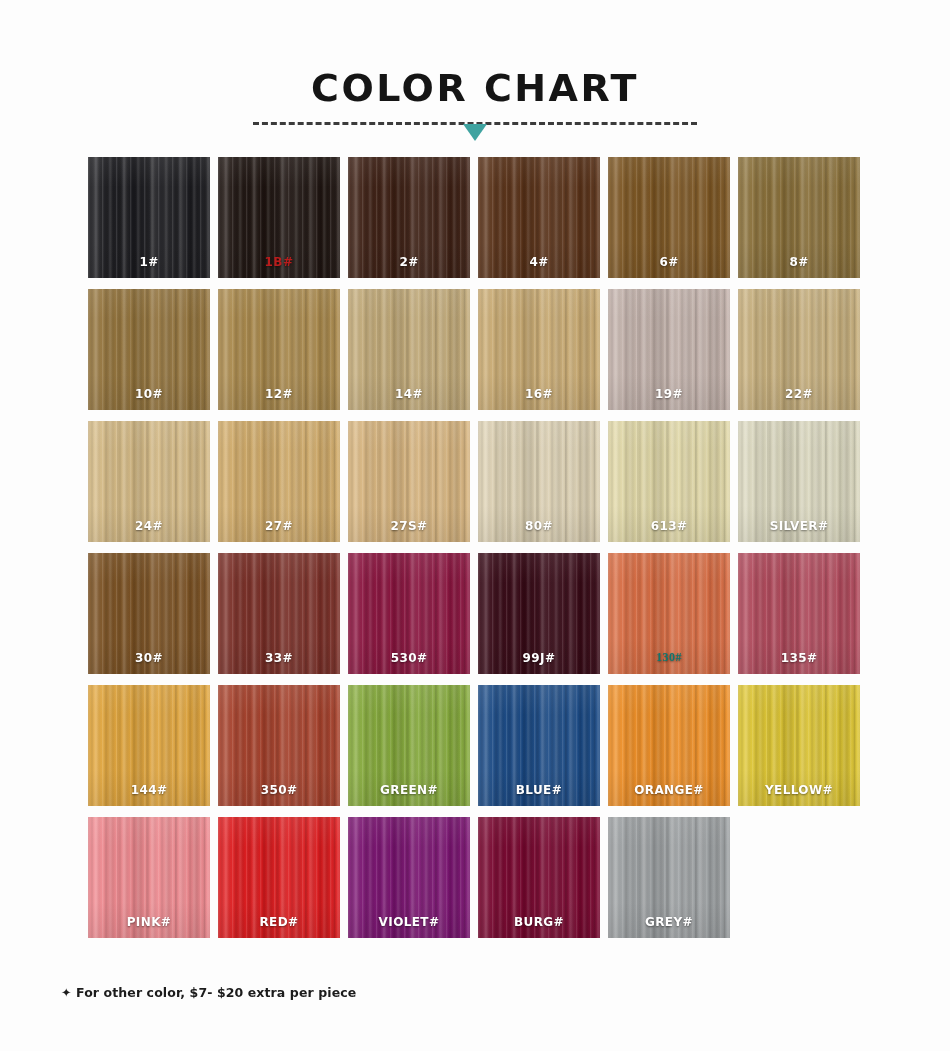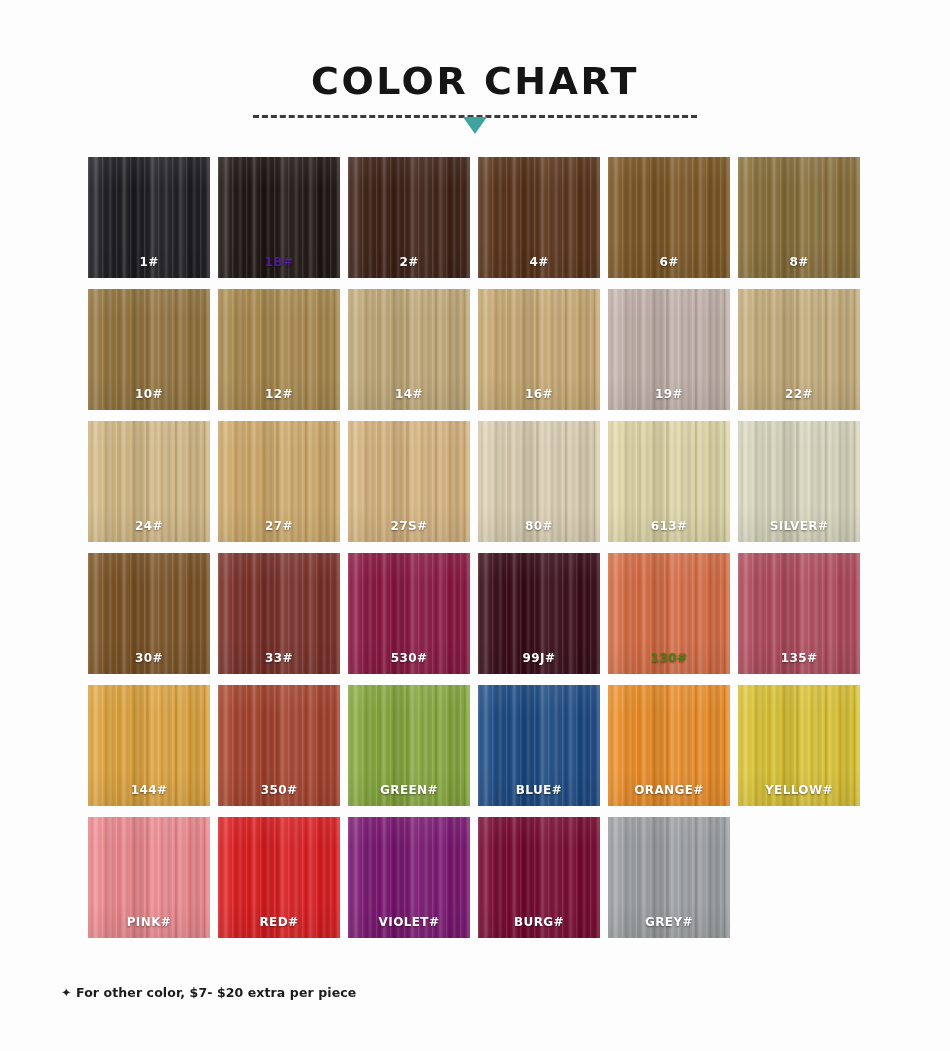--- a/index.html
+++ b/index.html
@@ -27,21 +27,21 @@
     padding-top: 58px;
     text-align: center;
   }
   .chart-title {
     font-family: "DejaVu Sans", sans-serif;
     font-size: 38px;
     font-weight: bold;
     letter-spacing: 2.5px;
     color: #151515;
     line-height: 46px;
-    margin: 0;
+    margin: 7px;
     text-align: center;
   }
   .rule-wrap {
     position: relative;
     width: 444px;
     margin: 8px auto 0 auto;
     height: 22px;
   }
   .dashed-rule {
     position: absolute;
@@ -182,21 +182,21 @@
         <div class="strands"></div>
         <div class="sheen"></div>
         <div class="vshade"></div>
         <div class="swatch-label" style="color: rgb(255, 255, 255);">1#</div>
       </div>
       <div class="swatch">
         <div class="base" style="background: rgb(30, 20, 16);"></div>
         <div class="strands"></div>
         <div class="sheen"></div>
         <div class="vshade"></div>
-        <div class="swatch-label" style="color: #4c1d95;">1B#</div>
+        <div class="swatch-label" style="color: #b91c1c;">1B#</div>
       </div>
       <div class="swatch">
         <div class="base" style="background: rgb(62, 32, 20);"></div>
         <div class="strands"></div>
         <div class="sheen"></div>
         <div class="vshade"></div>
         <div class="swatch-label" style="color: rgb(255, 255, 255);">2#</div>
       </div>
       <div class="swatch">
         <div class="base" style="background: rgb(90, 50, 24);"></div>
@@ -329,21 +329,21 @@
         <div class="strands"></div>
         <div class="sheen"></div>
         <div class="vshade"></div>
         <div class="swatch-label" style="color: rgb(255, 255, 255);">99J#</div>
       </div>
       <div class="swatch">
         <div class="base" style="background: rgb(218, 109, 67);"></div>
         <div class="strands"></div>
         <div class="sheen"></div>
         <div class="vshade"></div>
-        <div class="swatch-label" style="color: #4d7c0f;">130#</div>
+        <div class="swatch-label" style="color: #0f766e; font-family: Liberation Serif, serif;">130#</div>
       </div>
       <div class="swatch">
         <div class="base" style="background: rgb(178, 74, 92);"></div>
         <div class="strands"></div>
         <div class="sheen"></div>
         <div class="vshade"></div>
         <div class="swatch-label" style="color: rgb(255, 255, 255);">135#</div>
       </div>
       <div class="swatch">
         <div class="base" style="background: rgb(226, 166, 61);"></div>

